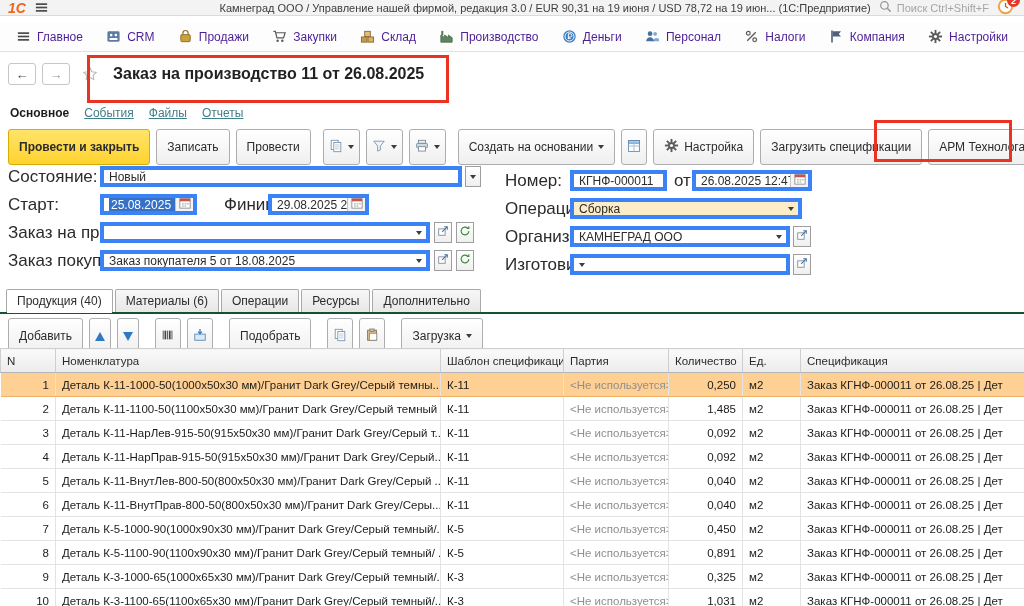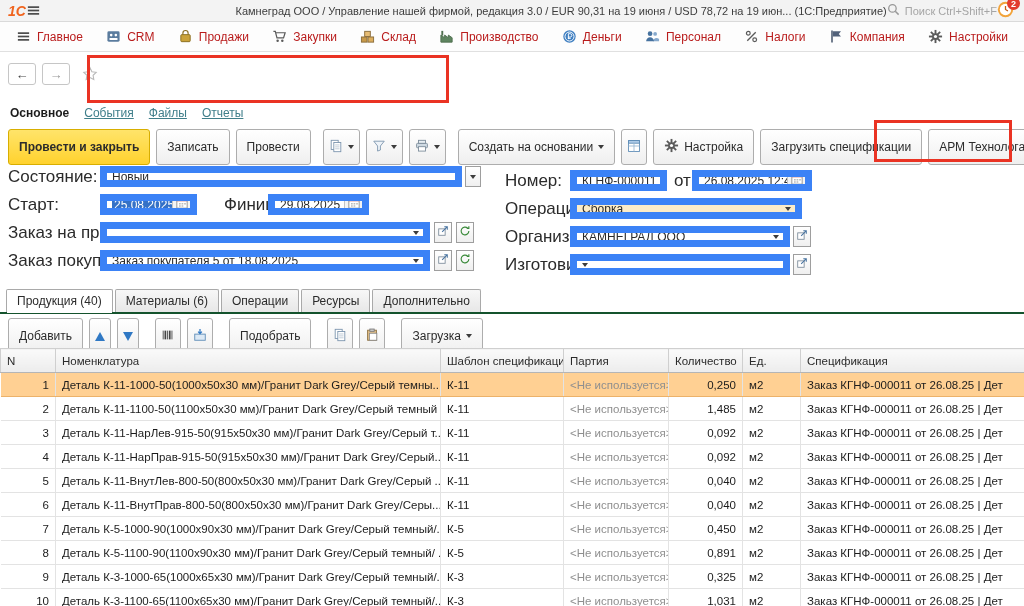--- a/index.html
+++ b/index.html
@@ -6,38 +6,38 @@
   html,body { width:1024px; height:606px; overflow:hidden; }
   body { font-family:"Liberation Sans","DejaVu Sans",sans-serif; font-size:12px; color:#2b2b2b; background:#fff; }
   :root{
     --accent-yellow:#ffd939; --selected-row:#ffd093; --operation-bg:#fcecc8;
     --annotation-red:#ea3323; --selection-blue:#3471c7; --link-teal:#3f7e8a; --blue:#2f78c4;
   }
   #app { position:relative; width:1024px; height:606px; background:#fff; overflow:hidden; }
   button { font-family:inherit; }
 
   
-  #topbar { position:absolute; top:0; left:0; width:1024px; height:22px; background:#f3f3f3;
-    border-bottom:1px solid #dadada; display:flex; align-items:center; padding:0 8px; 
+  #topbar { position:absolute; top:0; left:0; width:1024px; height:16px; background:#f3f3f3;
+    border-bottom:1px solid #dadada; display:flex; align-items:center; padding:0 8px; gap:8px;
     font-size:11px; color:#3c3c3c; }
   .logo { color:#f0641e; font-weight:700; font-style:italic; font-size:14px; line-height:14px; }
   .tb-burger { display:inline-flex; cursor:pointer; }
   .tb-title { flex:1; white-space:nowrap; overflow:hidden;text-align:right; }
   .tb-search { display:inline-flex; align-items:center; gap:5px; cursor:pointer; }
   .tb-search-text { color:#a5a5a5; }
   .tb-clock { position:relative; display:inline-flex; cursor:pointer; margin-right:2px; }
   .badge { position:absolute; top:-4px; right:-6px; min-width:13px; height:13px; border-radius:7px;
     background:#e23b2e; color:#fff; font-size:9px; font-weight:700; display:flex; align-items:center;
     justify-content:center; padding:0 2px; }
 
   
   #menubar { position:absolute; top:22px; left:0; width:1024px; height:30px; background:#fdfdfd;
     border-bottom:1px solid #e0e0e0; display:flex; align-items:center; justify-content:space-between;
     padding:0 16px; }
-  .menu-item { display:flex; align-items:center; gap:6px; cursor:pointer; color:#b91c1c; white-space:nowrap; }
+  .menu-item { display:flex; align-items:center; gap:6px; cursor:pointer; color:#4c1d95; white-space:nowrap; }
   .mi-icon { display:inline-flex; }
 
   
   #navrow { position:absolute; top:52px; left:0; width:1024px; height:44px; display:flex;
     align-items:center; padding-left:8px; background:#fff; }
   .nav-btn { width:28px; height:22px; border:1px solid #c6c6c6; border-radius:3px; background:#fff;
     color:#444; font-size:13px; display:inline-flex; align-items:center; justify-content:center;
     cursor:pointer; margin-right:6px; }
   .nav-btn.fwd { color:#9a9a9a; }
   .star { display:inline-flex; margin-left:6px; cursor:pointer; }
@@ -56,21 +56,21 @@
     font-size:12px; color:#2b2b2b; cursor:pointer; white-space:nowrap; }
   .btn.primary { background:linear-gradient(#ffe46a,#ffd22e); border-color:#d8ae00; font-weight:700; }
   .btn.iconbtn { padding:0 5px; }
   .rightgrp { margin-left:auto; }
   .caret { width:0; height:0; border-left:3.5px solid transparent; border-right:3.5px solid transparent;
     border-top:4px solid #3c3c3c; display:inline-block; }
   .tgap { width:4px; }
 
   
   .flabel { position:absolute; font-size:17px; line-height:14px; color:#2b2b2b; white-space:nowrap; }
-  .field { position:absolute; height:21px; border:7px solid #3b82f6; background:#fff; display:flex;
+  .field { position:absolute; height:21px; border:4px solid #3b82f6; background:#fff; display:flex;
     align-items:center; overflow:hidden; }
   .field.cream { background:var(--operation-bg); }
   .field .val { flex:1; padding:0 5px; font-size:12px; white-space:nowrap; overflow:hidden; }
   .field .fdd { width:15px; align-self:stretch; display:flex; align-items:center; justify-content:center; cursor:pointer; }
   .field .fbtn { width:18px; align-self:stretch; display:flex; align-items:center; justify-content:center;
     border-left:1px solid #c4c4c4; background:#f4f4f4; cursor:pointer; }
   .sidebtn { position:absolute; width:18px; height:21px; border:1px solid #9e9e9e;
     background:linear-gradient(#fff,#efefef); display:flex; align-items:center; justify-content:center; cursor:pointer; }
   .sel { background:var(--selection-blue); color:#fff; padding:0 2px; }
 
@@ -259,20 +259,21 @@
     </div>
 
   <div id="navrow">
     <button class="nav-btn">←</button>
     <button class="nav-btn fwd">→</button>
     <span class="star">
         <svg width="16" height="16" viewBox="0 0 16 16">
           <path d="M8 1.8l1.9 3.9 4.3.6-3.1 3 .7 4.2L8 11.5l-3.8 2 .7-4.2-3.1-3 4.3-.6z" fill="#fff" stroke="#b9b9b9" stroke-width="1.1"></path>
         </svg>
       </span>
+    <div class="page-title">Заказ на производство 11 от 26.08.2025</div>
   </div>
 
   <div id="linktabs">
       <span class="slink active">Основное</span>
       <span class="slink">События</span>
       <span class="slink">Файлы</span>
       <span class="slink">Отчеты</span>
     </div>
 
   <div id="toolbar">

